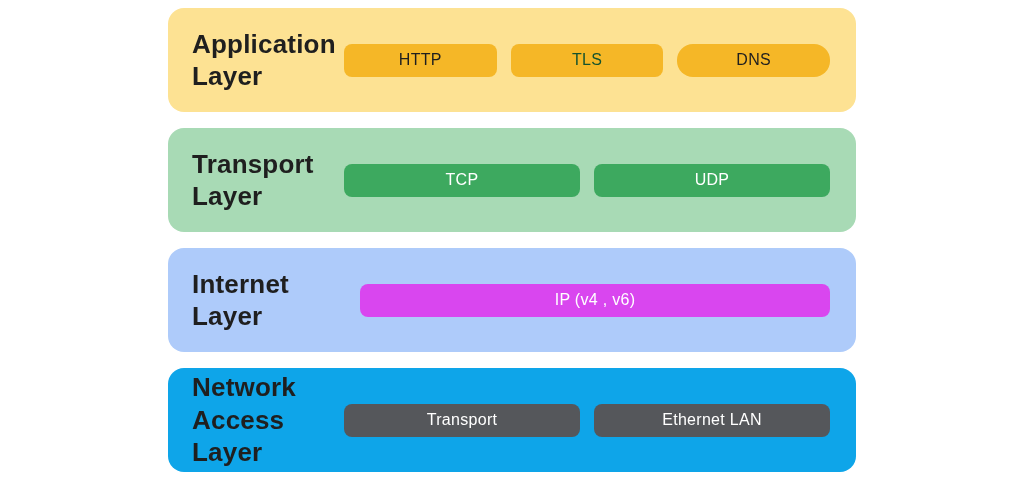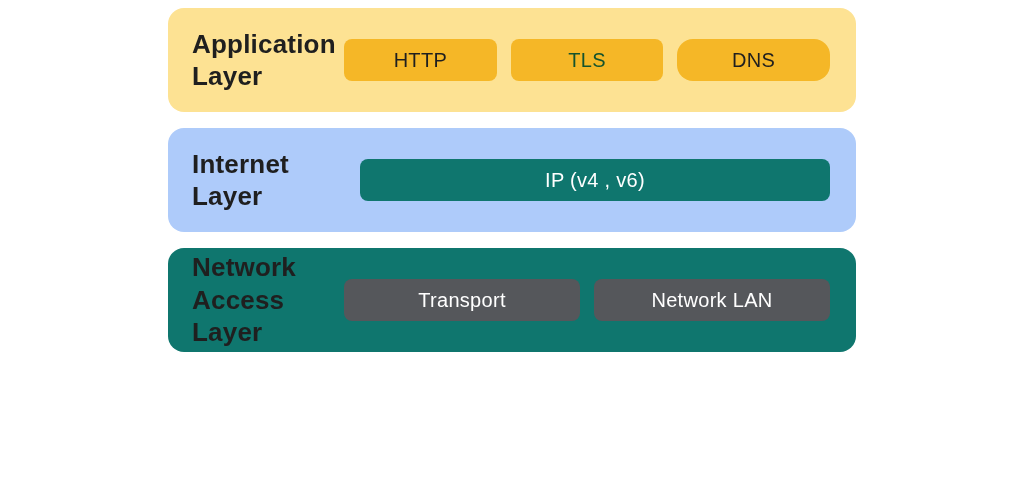--- a/index.html
+++ b/index.html
@@ -37,53 +37,60 @@
   }
   .boxes {
     flex: 1;
     display: flex;
     gap: 14px;
     margin-left: 24px;
     margin-right: 26px;
   }
   .proto-box {
     flex: 1;
-    height: 42px;
+    height: 33px;
     border-radius: 8px;
     display: flex;
     align-items: center;
     justify-content: center;
-    font-size: 20px;
+    font-size: 16px;
     font-weight: 400;
     letter-spacing: 0.3px;
   }
 </style>
 </head>
 <body>
 
 <div class="stage">
 
   <section class="layer" style="background-color: rgb(253, 226, 147);">
     <div class="layer-label">Application Layer</div>
     <div class="boxes">
       <div class="proto-box" style="background-color: rgb(245, 183, 39); color: rgb(31, 31, 31);">HTTP</div>
       <div class="proto-box" style="background-color: rgb(245, 183, 39); color: #14532d;">TLS</div>
       <div class="proto-box" style="background-color: rgb(245, 183, 39); color: rgb(31, 31, 31); border-radius: 16px;">DNS</div>
     </div>
   </section>
 
+  <section class="layer" style="background-color: rgb(168, 218, 181);">
+    <div class="layer-label">Transport Layer</div>
+    <div class="boxes">
+      <div class="proto-box" style="background-color: rgb(61, 169, 95); color: rgb(255, 255, 255);">TCP</div>
+      <div class="proto-box" style="background-color: rgb(61, 169, 95); color: rgb(255, 255, 255);">UDP</div>
+    </div>
+  </section>
 
   <section class="layer" style="background-color: rgb(174, 203, 250); justify-content: center;">
     <div class="layer-label">Internet Layer</div>
     <div class="boxes">
-      <div class="proto-box" style="background-color: #0f766e; color: rgb(255, 255, 255); margin-left: 16px;">IP (v4 , v6)</div>
+      <div class="proto-box" style="background-color: #d946ef; color: rgb(255, 255, 255); margin-left: 16px;">IP (v4 , v6)</div>
     </div>
   </section>
 
-  <section class="layer" style="background-color: #0f766e;">
+  <section class="layer" style="background-color: #0ea5e9;">
     <div class="layer-label">Network Access Layer</div>
     <div class="boxes">
       <div class="proto-box" style="background-color: rgb(85, 87, 91); color: rgb(255, 255, 255);">Transport</div>
-      <div class="proto-box" style="background-color: rgb(85, 87, 91); color: rgb(255, 255, 255);">Network LAN</div>
+      <div class="proto-box" style="background-color: rgb(85, 87, 91); color: rgb(255, 255, 255);">Ethernet LAN</div>
     </div>
   </section>
 
 </div>
 
 </body></html>

